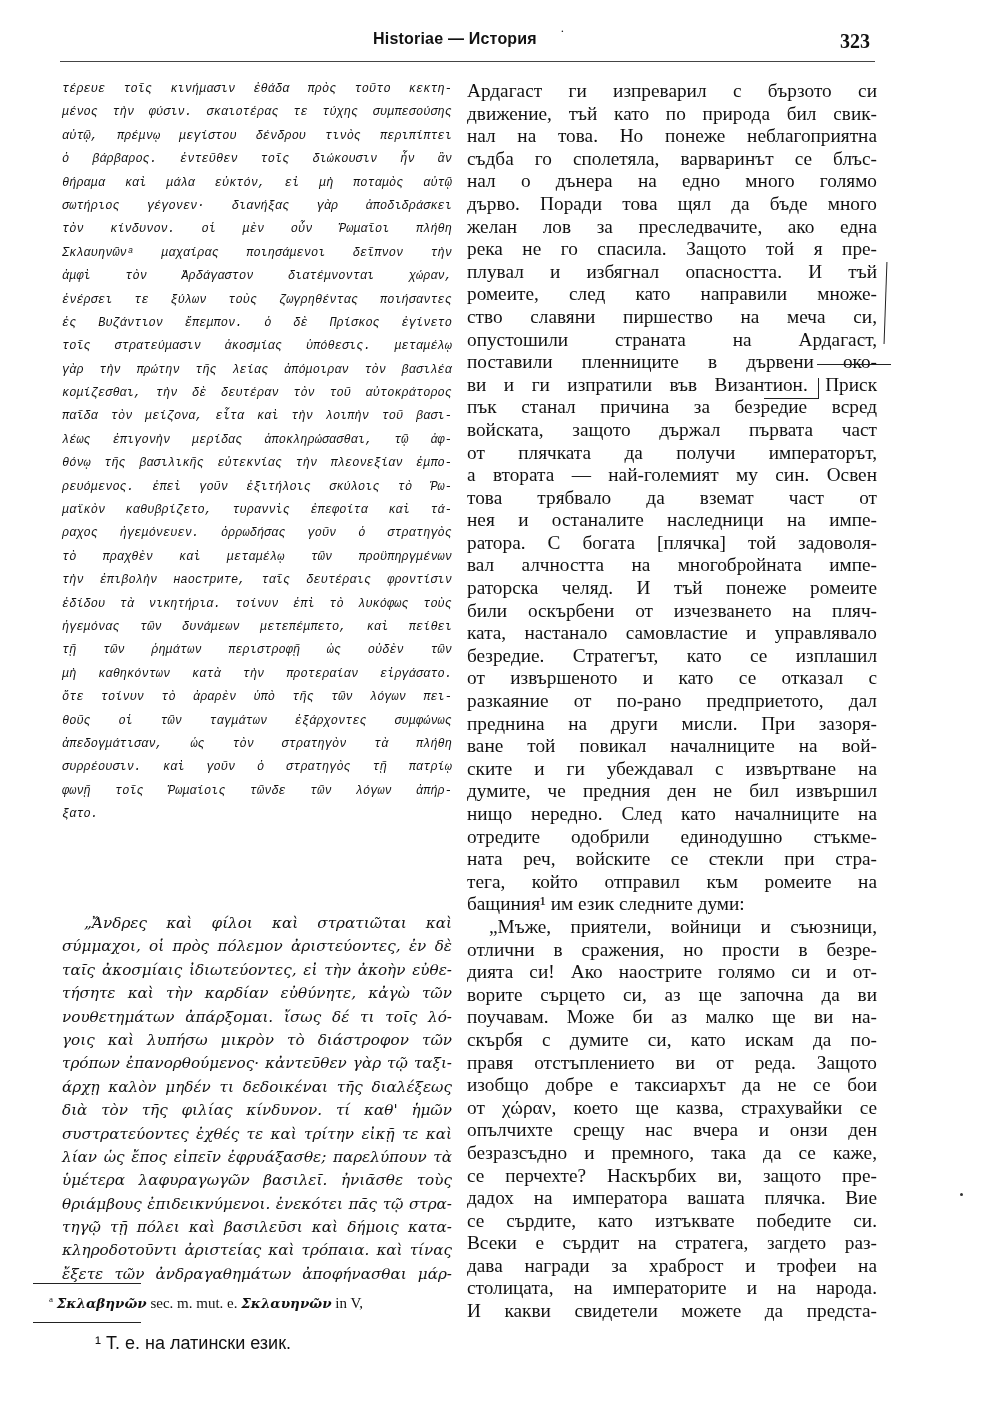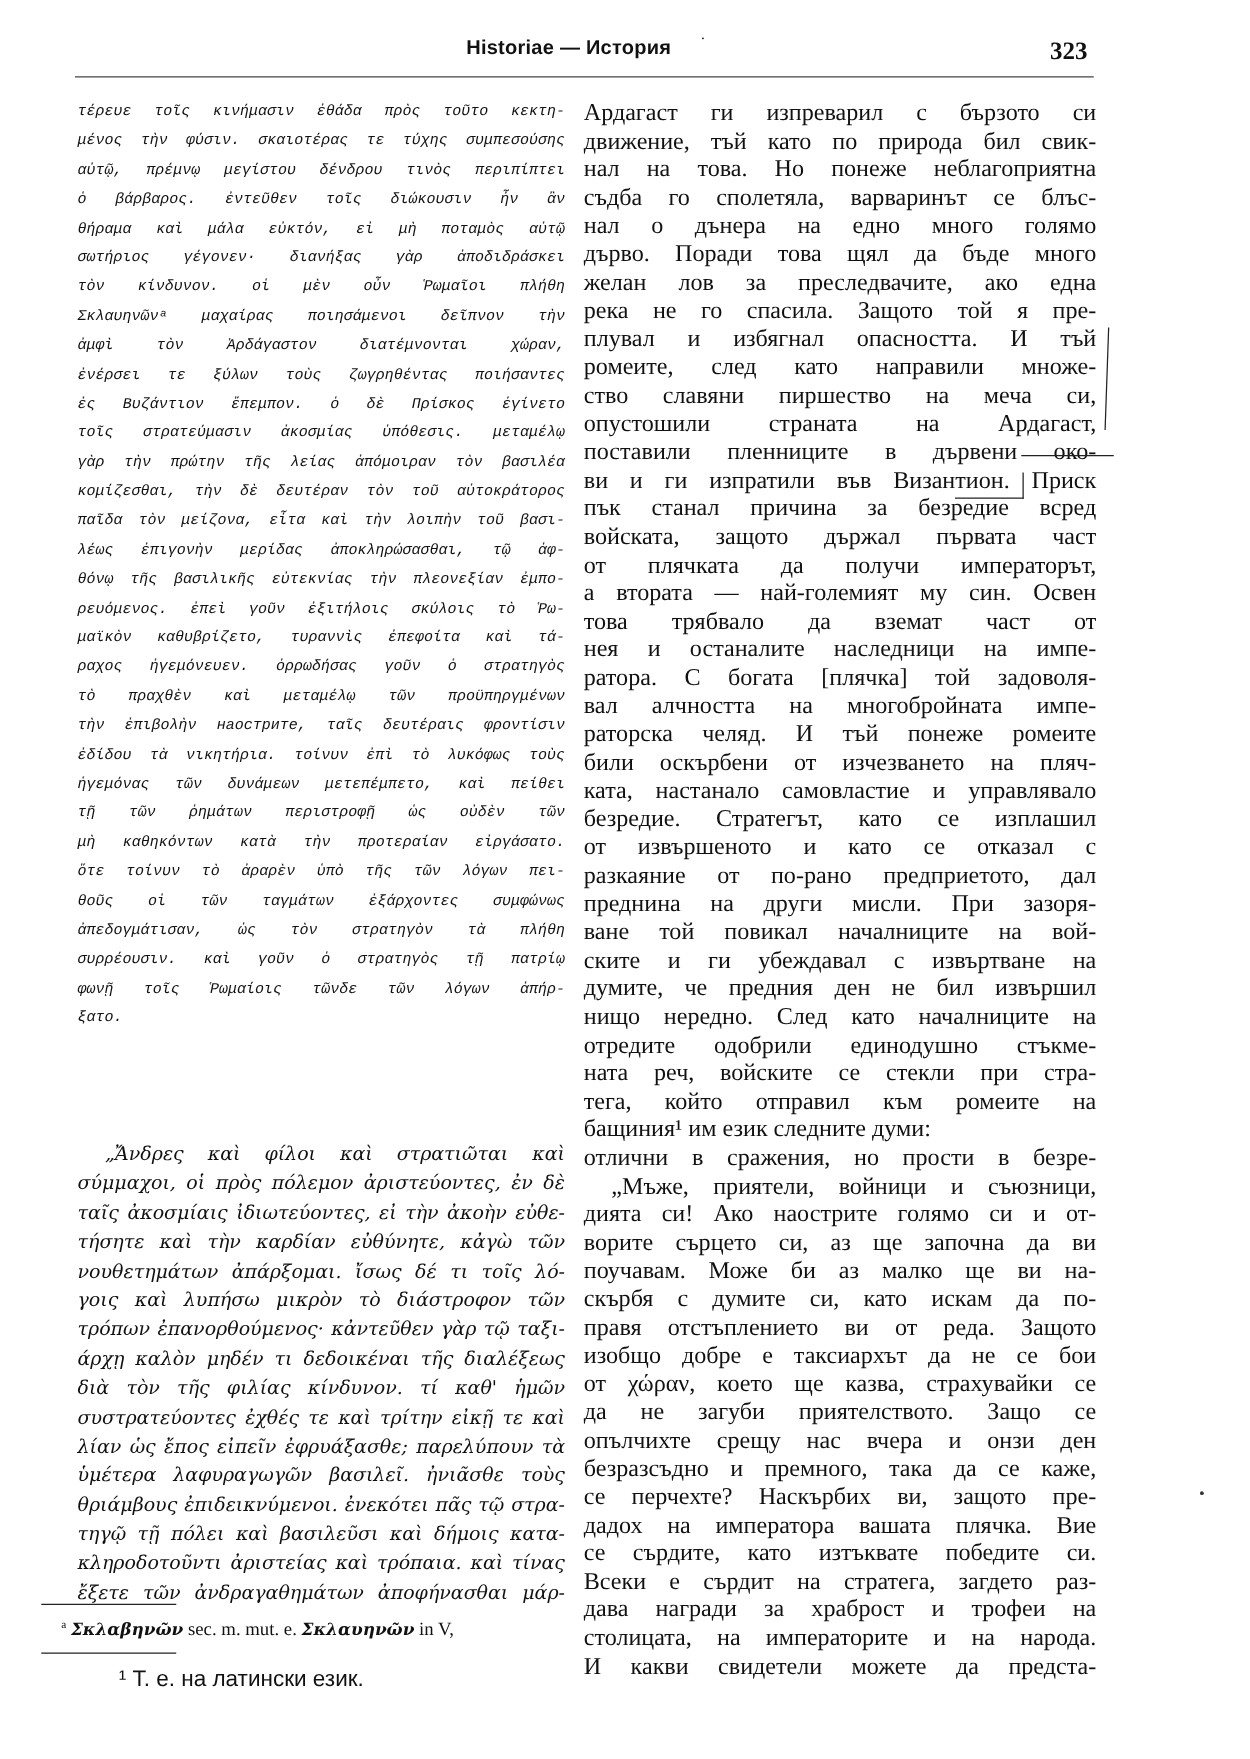--- a/index.html
+++ b/index.html
@@ -126,30 +126,29 @@
     <span class="line">разкаяние от по-рано предприетото, дал</span>
     <span class="line">преднина на други мисли. При зазоря-</span>
     <span class="line">ване той повикал началниците на вой-</span>
     <span class="line">ските и ги убеждавал с извъртване на</span>
     <span class="line">думите, че предния ден не бил извършил</span>
     <span class="line">нищо нередно. След като началниците на</span>
     <span class="line">отредите одобрили единодушно стъкме-</span>
     <span class="line">ната реч, войските се стекли при стра-</span>
     <span class="line">тега, който отправил към ромеите на</span>
     <span class="line last">бащиния¹ им език следните думи:</span>
+    <span class="line indent">„Мъже, приятели, войници и съюзници,</span>
     <span class="line">отлични в сражения, но прости в безре-</span>
-    <span class="line indent">„Мъже, приятели, войници и съюзници,</span>
     <span class="line">дията си! Ако наострите голямо си и от-</span>
     <span class="line">ворите сърцето си, аз ще започна да ви</span>
     <span class="line">поучавам. Може би аз малко ще ви на-</span>
     <span class="line">скърбя с думите си, като искам да по-</span>
     <span class="line">правя отстъплението ви от реда. Защото</span>
     <span class="line">изобщо добре е таксиархът да не се бои</span>
     <span class="line">от χώραν, което ще казва, страхувайки се</span>
-    <span class="line">да не загуби приятелството. Защо се</span>
     <span class="line">опълчихте срещу нас вчера и онзи ден</span>
     <span class="line">безразсъдно и премного, така да се каже,</span>
     <span class="line">се перчехте? Наскърбих ви, защото пре-</span>
     <span class="line">дадох на императора вашата плячка. Вие</span>
     <span class="line">се сърдите, като изтъквате победите си.</span>
     <span class="line">Всеки е сърдит на стратега, загдето раз-</span>
     <span class="line">дава награди за храброст и трофеи на</span>
     <span class="line">столицата, на императорите и на народа.</span>
     <span class="line">И какви свидетели можете да предста-</span>
   </div>

